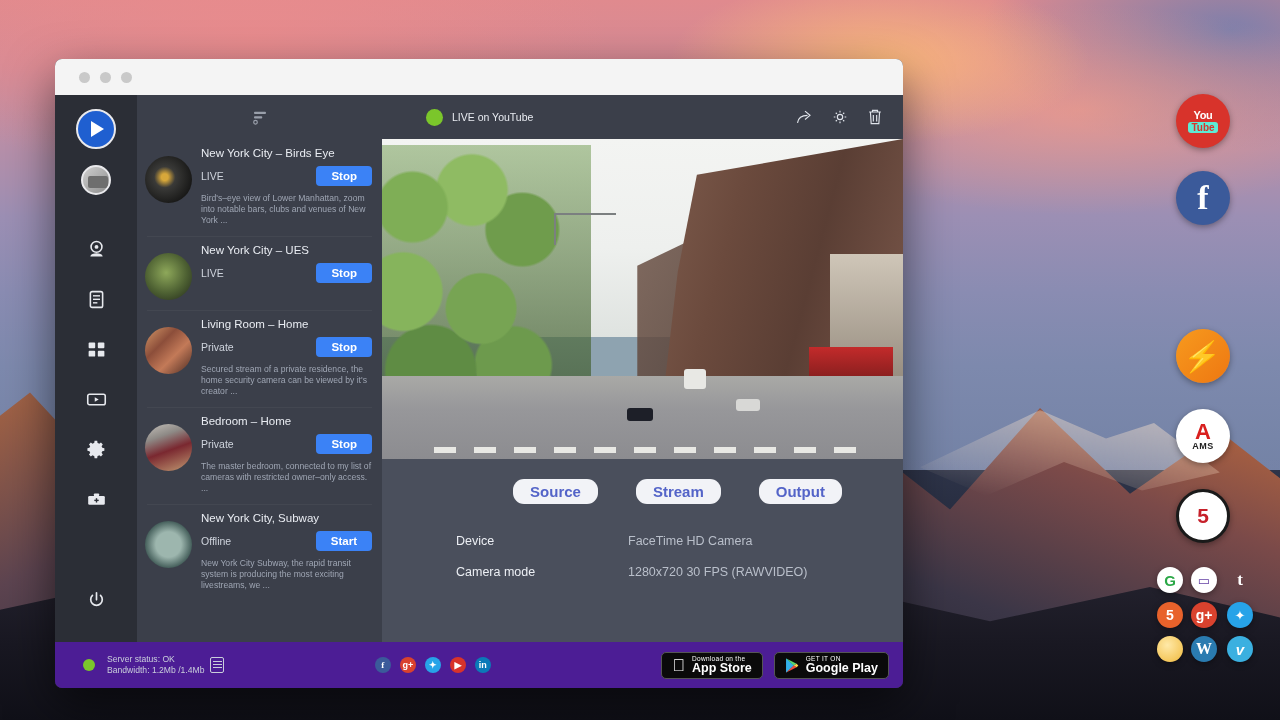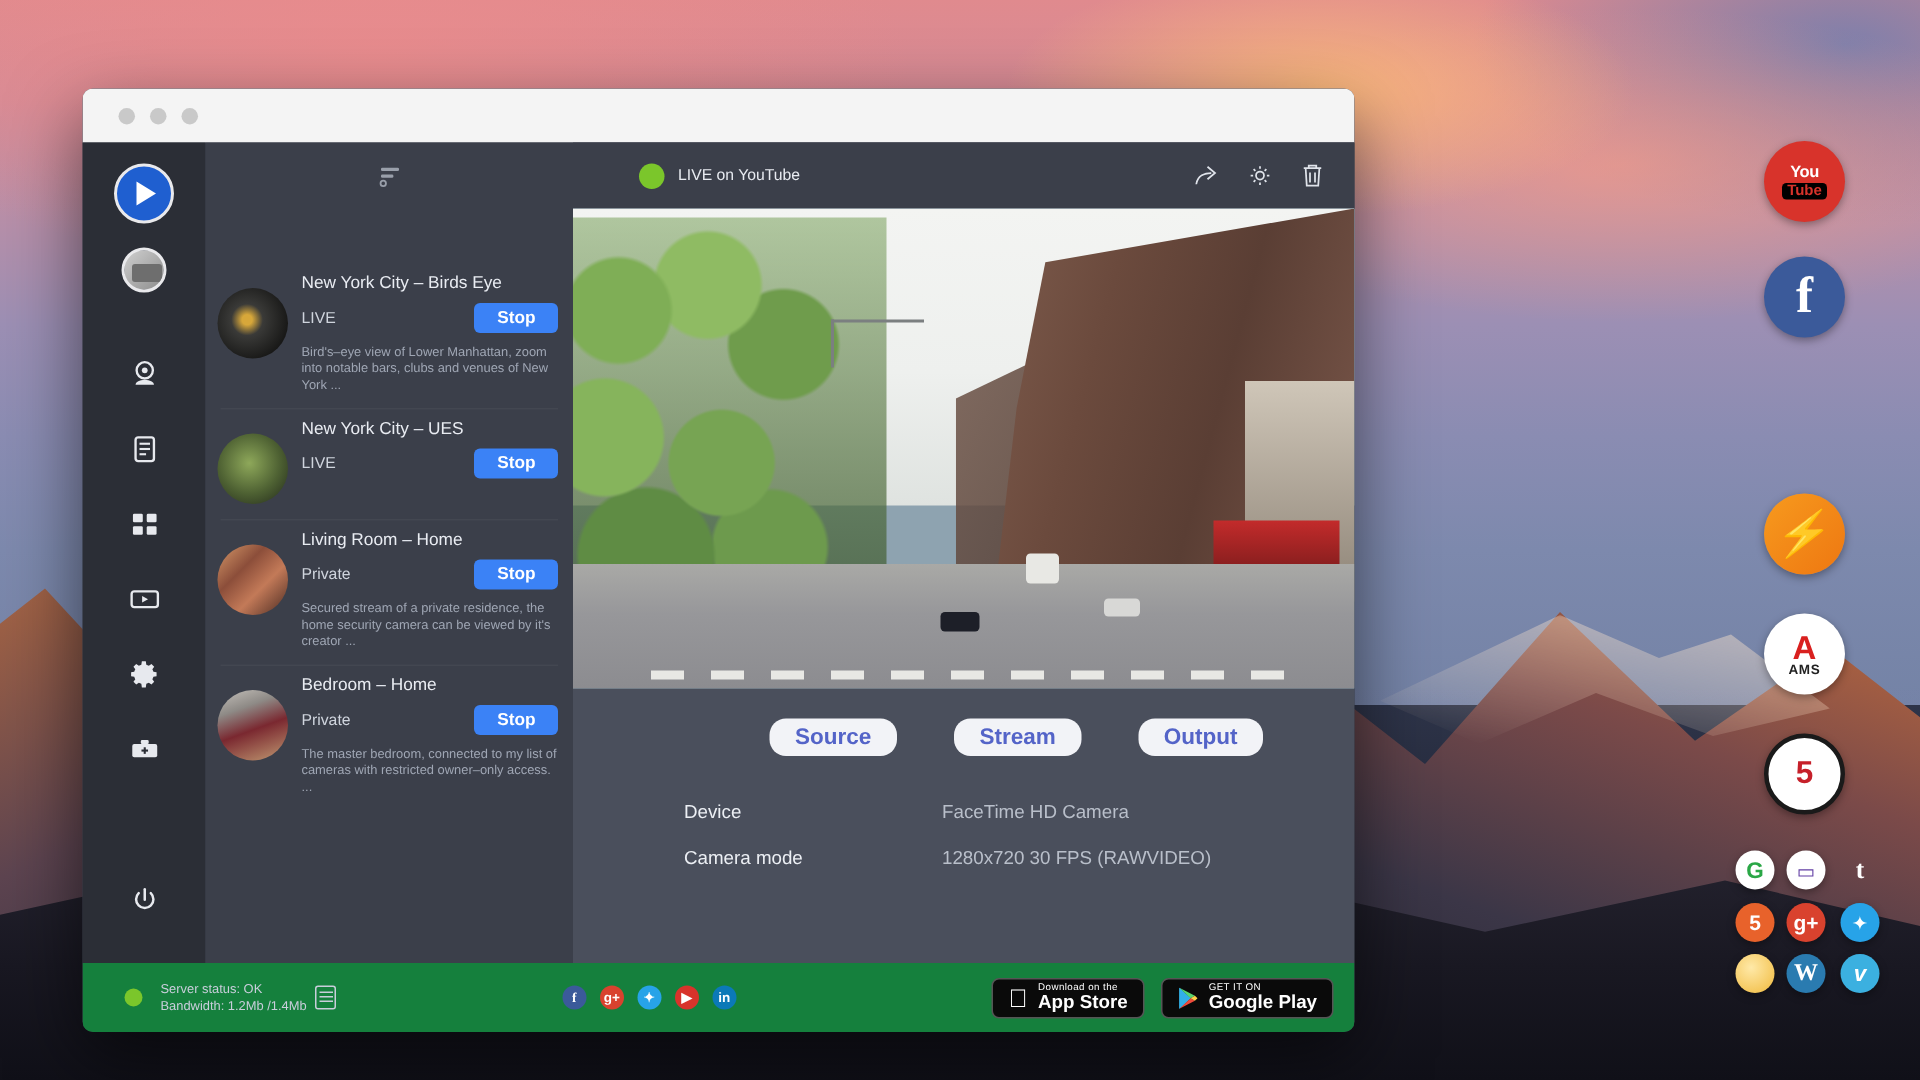--- a/index.html
+++ b/index.html
@@ -56,21 +56,21 @@
   .dicon {
     position:absolute; border-radius:50%;
     display:flex; align-items:center; justify-content:center;
     box-shadow:0 2px 6px rgba(0,0,0,.35);
     cursor:pointer;
   }
   .dicon.big { width:54px; height:54px; }
   .dicon.sm  { width:26px; height:26px; }
   .d-yt   { background:#d8332b; left:1176px; top:94px; flex-direction:column; }
   .yt-you { color:#fff; font-size:11px; font-weight:bold; line-height:11px; letter-spacing:-.3px; }
-  .yt-tube{ background:#000000; color:#d8332b; font-size:10px; font-weight:bold; border-radius:3px; padding:0 3px; line-height:11px; margin-top:1px;}
+  .yt-tube{ background:#5eead4; color:#d8332b; font-size:10px; font-weight:bold; border-radius:3px; padding:0 3px; line-height:11px; margin-top:1px;}
   .d-fb   { background:#3b5a9a; left:1176px; top:171px; color:#fff; font-size:34px; font-weight:bold; font-family:"Liberation Serif", serif; }
   .d-bolt { background:linear-gradient(135deg,#f79a1e,#ee7711); left:1176px; top:329px; }
   .d-ams  { background:#fff; left:1176px; top:329px; flex-direction:column; }
   .ams-a  { color:#d9201f; font-size:22px; font-weight:bold; line-height:19px; font-family:"Liberation Sans", sans-serif; }
   .ams-t  { color:#222; font-size:9px; font-weight:bold; letter-spacing:.5px; }
   .d-five { background:#fff; left:1176px; top:409px; color:#c6202a; font-size:21px; font-weight:bold;
             border:3px solid #1a1a1a; }
   .bolt-glyph { color:#fff; font-size:30px; font-weight:bold; transform:skewX(-8deg); }
 
   .cluster { position:absolute; }
@@ -128,21 +128,21 @@
 
   
   .camlist {
     width:245px; flex:0 0 245px; background:#3b3f4a;
     display:flex; flex-direction:column; min-height:0;
   }
   .camlist-head {
     height:44px; flex:0 0 44px; display:flex; align-items:center; justify-content:center;
   }
   .sort-ico { width:18px; height:18px; opacity:.75; }
-  .camlist-scroll { flex:1; overflow:hidden;margin-top:36px; }
+  .camlist-scroll { flex:1; overflow:hidden; }
   .cam-item { display:flex; padding:8px 10px 10px 8px; gap:9px; position:relative; cursor:pointer; }
   .cam-item + .cam-item:before{
     content:""; position:absolute; left:10px; right:10px; top:0; height:1px; background:rgba(255,255,255,.045);
   }
   .cam-thumb { width:47px; height:47px; border-radius:50%; flex:0 0 47px; margin-top:9px; overflow:hidden; }
   .t1{background:radial-gradient(circle at 42% 45%,#d7a73a 0 9%,#3a3a38 28%,#171716 75%);}
   .t2{background:radial-gradient(circle at 45% 42%,#8ea85a,#4d6032 55%,#20261a 100%);}
   .t3{background:linear-gradient(135deg,#d79a6a 0%,#8c4e3a 35%,#c37a58 62%,#4a2a22 100%);}
   .t4{background:linear-gradient(160deg,#c6c2bc 0%,#8e8a86 28%,#7a2830 55%,#c19a72 100%);}
   .t5{background:radial-gradient(circle at 50% 50%,#9db6ae 0 38%,#46605c 70%,#1d2a28 100%);}
@@ -227,21 +227,21 @@
     border:none; border-radius:11px; padding:4px 17px; cursor:pointer;
     font-family:"Liberation Sans", sans-serif;
   }
   .specs { padding:0 0 0 74px; }
   .spec-row { display:flex; margin-bottom:17px;gap:20px; }
   .spec-key { width:152px; color:#eceff4; font-size:12.5px; }
   .spec-val { color:#b9bfca; font-size:12.5px; }
 
   
   .footer {
-    height:46px; flex:0 0 46px; background:#15803d; display:flex; align-items:center; padding:0 14px;
+    height:46px; flex:0 0 46px; background:#4c1d95; display:flex; align-items:center; padding:0 14px;
   }
   .srv-dot { width:12px; height:12px; border-radius:50%; background:#7bc62b; margin-left:14px; }
   .srv-txt { margin-left:12px; color:#c9cedb; font-size:8.6px; line-height:11px; }
   .srv-doc { width:14px; height:16px; border:1px solid #c9cedb; border-radius:2px; margin-left:6px; position:relative;}
   .srv-doc:after{content:"";position:absolute;left:2px;top:3px;width:9px;height:1px;background:#c9cedb;box-shadow:0 3px 0 #c9cedb,0 6px 0 #c9cedb;}
   .footer-sp { flex:1; }
   .soc { width:16px; height:16px; border-radius:50%; margin-right:9px; display:flex;align-items:center;justify-content:center;
          font-size:9px; font-weight:bold; color:#fff; cursor:pointer; }
   .s-fb{background:#3b5a9a;font-family:"Liberation Serif",serif;}
   .s-gp{background:#d9422e;}
@@ -435,20 +435,31 @@
           <div class="cam-info">
             <div class="cam-title">Bedroom – Home</div>
             <div class="cam-row">
               <span class="cam-status">Private</span>
               <button class="cam-btn">Stop</button>
             </div>
             <div class="cam-desc">The master bedroom, connected to my list of cameras with restricted owner–only access. ...</div>
           </div>
         </div>
 
+        <div class="cam-item">
+          <div class="cam-thumb t5"></div>
+          <div class="cam-info">
+            <div class="cam-title">New York City, Subway</div>
+            <div class="cam-row">
+              <span class="cam-status">Offline</span>
+              <button class="cam-btn">Start</button>
+            </div>
+            <div class="cam-desc">New York City Subway, the rapid transit system is producing the most exciting livestreams, we ...</div>
+          </div>
+        </div>
 
         <div class="add-cam">
           
           
         </div>
       </div>
     </div>
 
     <div class="main">
 

